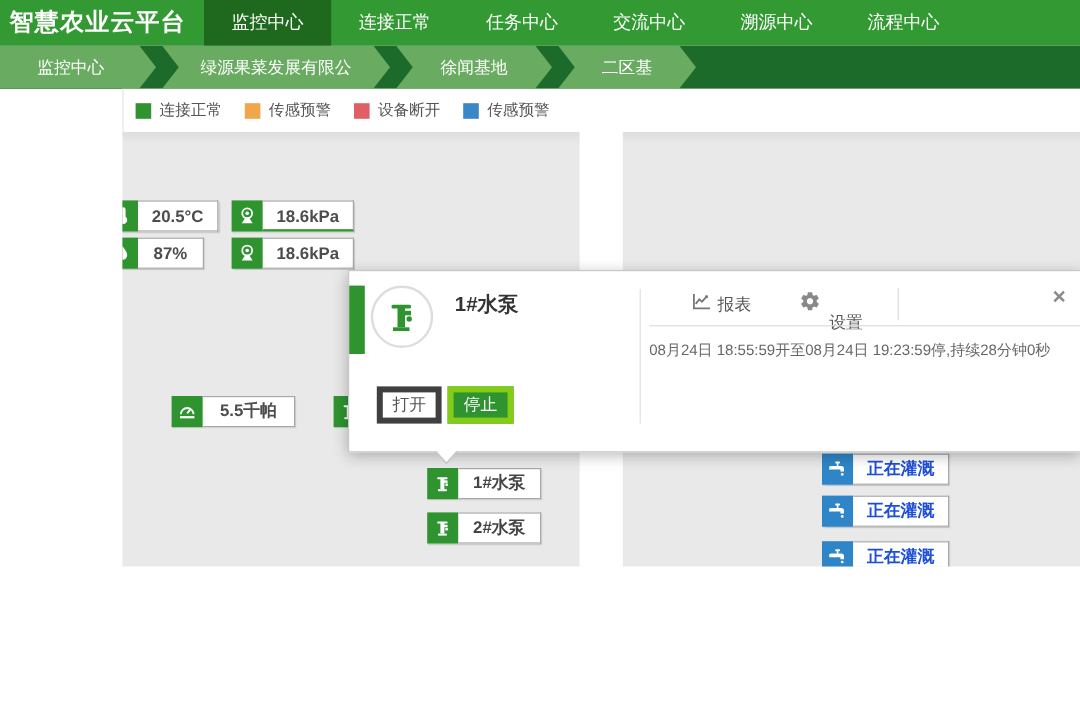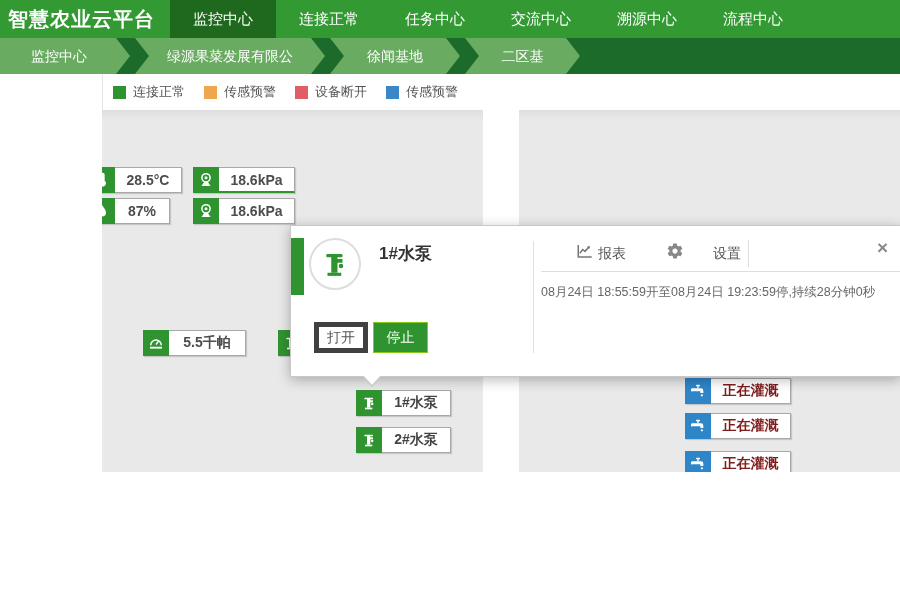--- a/index.html
+++ b/index.html
@@ -49,46 +49,46 @@
   #tag-hum    { left:-13px; top:88px; }  #tag-hum .lbox { width:55px; }
   #tag-kpa1   { left:91px;  top:57px; }  #tag-kpa1 .lbox { width:76px; }
   #tag-kpa2   { left:91px;  top:88px; }  #tag-kpa2 .lbox { width:76px; }
   #tag-gauge  { left:41px;  top:220px; } #tag-gauge .lbox { width:77px; }
   #tag-hidden { left:176px; top:220px; z-index:1; } #tag-hidden .lbox { width:70px; }
 
   .pump-tag .lbox { width:69px; font-weight:600; color:#444; }
   #pump-1 { left:254px; top:280px; } #pump-2 { left:254px; top:317px; }
   #pump-3 { left:254px; top:354px; } #pump-4 { left:254px; top:389px; }
 
-  .irr-tag .lbox { width:80px; font-weight:600; color:#7f1d1d; }
+  .irr-tag .lbox { width:80px; font-weight:600; color:#1d4ed8; }
   #irr-1 { left:166px; top:268px; } #irr-2 { left:166px; top:303px; }
   #irr-3 { left:166px; top:341px; } #irr-4 { left:166px; top:376px; }
 
   
   #popup { position:absolute; left:290px; top:225px; width:611px; height:152px; background:#fff;
            border:1px solid #c8c8c8; box-shadow:0 3px 12px rgba(0,0,0,.28); z-index:20; }
   #popup::before { content:""; position:absolute; left:71px; bottom:-11px; border-left:10px solid transparent;
            border-right:10px solid transparent; border-top:11px solid #c8c8c8; }
   #popup::after  { content:""; position:absolute; left:72px; bottom:-9px; border-left:9px solid transparent;
            border-right:9px solid transparent; border-top:10px solid #fff; }
   #popup-accent { position:absolute; left:0; top:12px; width:13px; height:57px; background:#2f942f; }
   #popup-avatar { position:absolute; left:18px; top:12px; width:52px; height:52px; border-radius:50%;
            border:2px solid #ddd; background:#fff; display:flex; align-items:center; justify-content:center; }
   #popup-title { position:absolute; left:88px; top:16px; font-size:17px; font-weight:bold; color:#333; }
   .pop-btn { position:absolute; top:96px; height:31px; font-size:14px; display:flex; align-items:center;
            justify-content:center; cursor:pointer; }
   #btn-open { left:23px; width:54px; background:#fff; border:5px solid #404040; color:#555; }
-  #btn-stop { left:82px; width:55px; background:#2f942f; border:1px solid #84cc16; color:#fff; }
+  #btn-stop { left:82px; width:55px; background:#2f942f; border:5px solid #84cc16; color:#fff; }
   #popup-vdiv { position:absolute; left:242px; top:15px; width:1px; height:112px; background:#e0e0e0; }
   #popup-hdiv { position:absolute; left:250px; top:45px; right:0; height:1px; background:#ddd; }
   .pop-action { position:absolute; top:19px; font-size:14px; color:#555; cursor:pointer; }
   #act-report-icon { position:absolute; left:285px; top:16px; cursor:pointer; }
   #act-report { left:307px; }
   #act-gear-icon { position:absolute; left:375px; top:16px; cursor:pointer; }
-  #act-settings { left:422px; }
+  #act-settings { left:400px;margin-top:15px; }
   #popup-minidiv { position:absolute; left:457px; top:14px; width:1px; height:27px; background:#ddd; }
   #popup-close { position:absolute; left:586px; top:12px; font-size:19px; font-weight:bold; color:#8a8a8a;
            cursor:pointer; line-height:1; }
   #popup-status { position:absolute; left:250px; top:58px; font-size:12.5px; color:#666; white-space:nowrap; }
 </style>
 </head>
 <body>
 
 <div id="page">
 
@@ -129,21 +129,21 @@
   </div>
 
   <div class="panel" id="panel-left">
 
     <div class="tag" id="tag-temp">
       <span class="ibox">
         <svg width="16" height="16" viewBox="0 0 24 24">
             <path fill="#fff" d="M10 4a3 3 0 0 1 6 0v9a5 5 0 1 1-6 0zM13 6v9a2.5 2.5 0 1 1-2 0V6z"></path>
           </svg>
       </span>
-      <span class="lbox">28.5°C</span>
+      <span class="lbox">20.5°C</span>
     </div>
 
     <div class="tag" id="tag-hum">
       <span class="ibox">
         <svg width="16" height="16" viewBox="0 0 24 24">
             <path fill="#fff" d="M12 3c4 5.3 6 8.6 6 11.3A6 6 0 0 1 6 14.3C6 11.6 8 8.3 12 3z"></path>
           </svg>
       </span>
       <span class="lbox">87%</span>
     </div>

